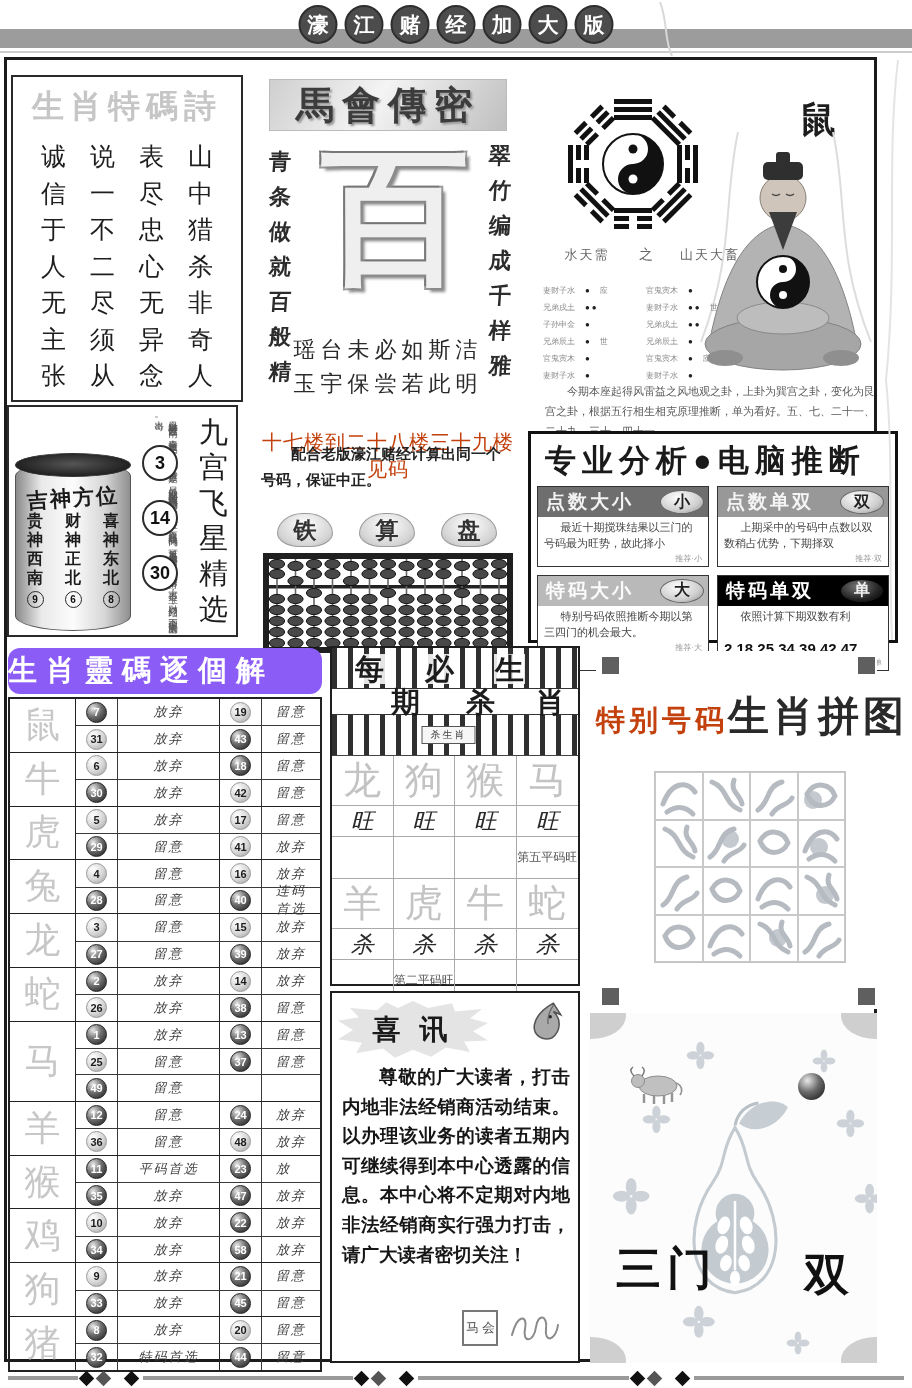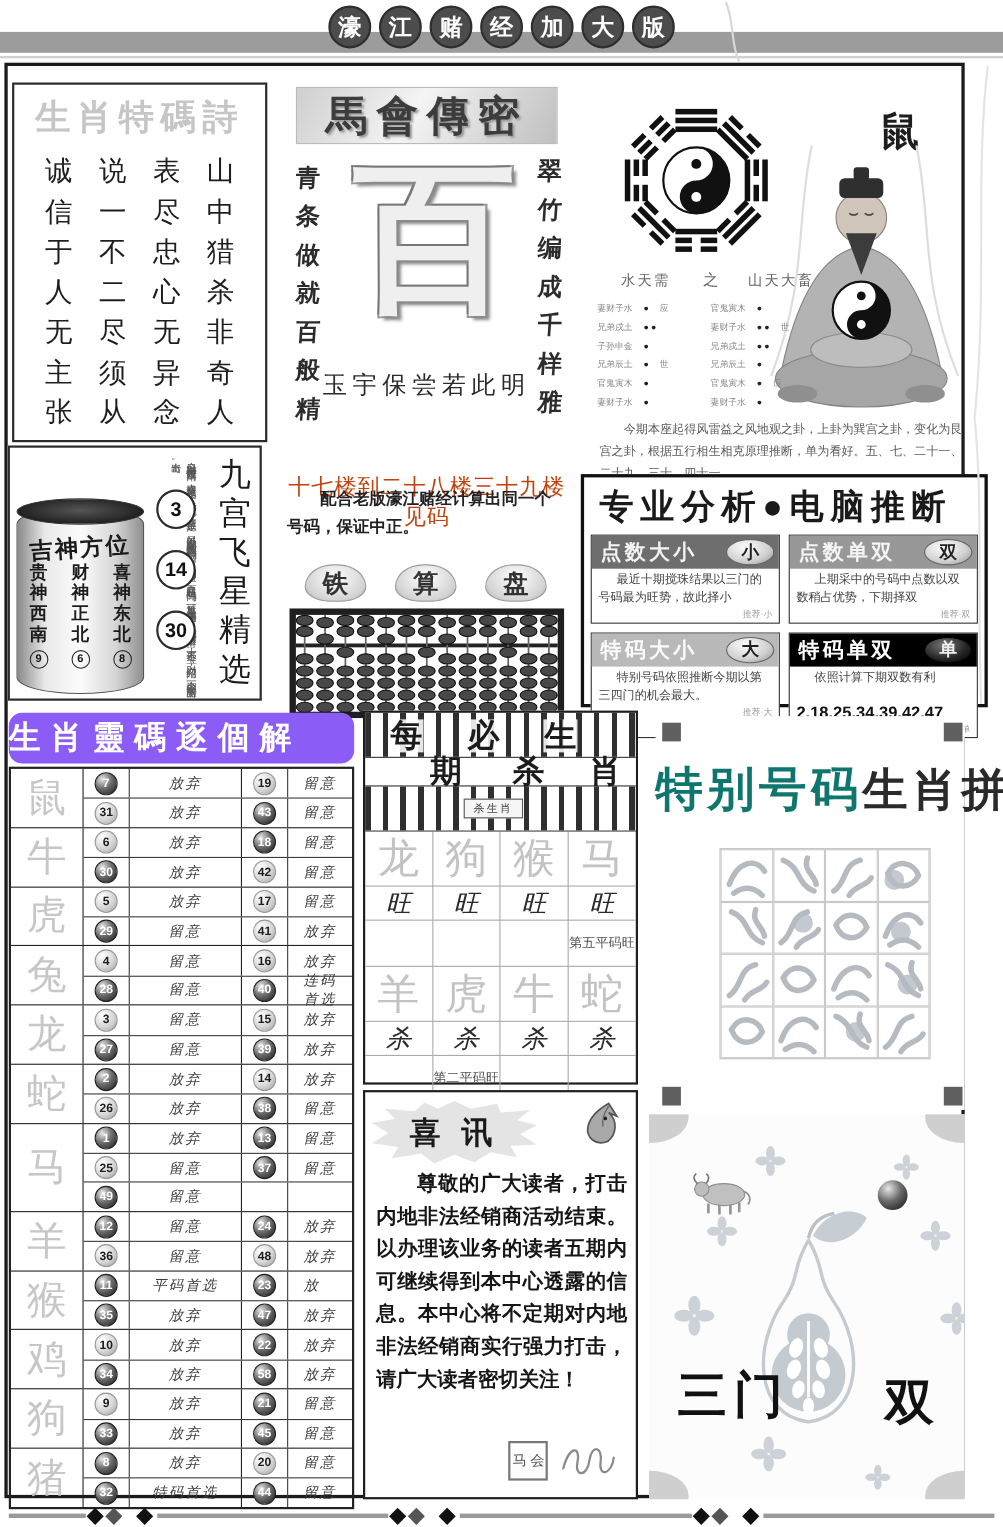--- a/index.html
+++ b/index.html
@@ -45,21 +45,21 @@
   .mahui-note{position:absolute;left:6px;top:366px;width:254px;font-size:15px;color:#222;line-height:1.75;
     text-indent:2em;font-family:var(--serif);font-weight:600}
   .ingots{position:absolute;left:22px;top:438px;display:flex;gap:26px}
   .ingot{width:56px;height:34px;background:radial-gradient(ellipse at 50% 35%,#fff,#d4d4d4 70%,#aaa);
     border:1px solid #9a9a9a;border-radius:46% 46% 40% 40%/60% 60% 40% 40%;
     display:flex;align-items:center;justify-content:center;font-size:23px;font-weight:bold;color:#333;font-family:var(--serif)}
 
   
   .zodiac-year{left:793px;top:36px;font-size:36px;font-weight:bold;color:#1d1d1d;font-family:var(--serif)}
   .hexagrams{left:536px;top:186px;width:216px}
-  .hex-heads{display:flex;align-items:center;font-size:13px;color:#666;font-family:var(--serif);margin-bottom:10px}
+  .hex-heads{display:flex;align-items:center;font-size:13px;color:#666;font-family:var(--serif);margin-bottom:20px}
   .hex-heads .h1{width:88px;text-align:center;letter-spacing:2px}
   .hex-heads .hm{width:30px;text-align:center;font-size:14px}
   .hex-heads .h2{flex:1;text-align:center;letter-spacing:2px}
   .hex-body{display:flex}
   .hex-col{width:103px;display:flex;flex-direction:column;gap:4px}
   .hex-row{display:flex;align-items:center;height:13px}
   .hex-label{font-size:8px;color:#8a8a8a;width:42px;white-space:nowrap;font-family:var(--serif)}
   .hex-dots{font-size:8px;color:#222;letter-spacing:2px}
   .hex-marker{font-size:8px;color:#888;margin-left:8px}
   .bagua-analysis{left:538px;top:322px;width:332px;font-size:11px;color:#5a5a5a;line-height:1.8;
@@ -154,21 +154,21 @@
     line-height:1.6;text-align:justify;text-indent:2em;font-family:var(--serif)}
   .sign-row{position:absolute;right:14px;bottom:14px;display:flex;align-items:center;gap:10px}
   .seal{width:36px;height:36px;border:2px solid #777;display:grid;grid-template-columns:1fr 1fr;
     align-items:center;justify-items:center;background:#fdfdfd}
   .seal span{font-size:13px;color:#555;font-family:var(--serif);transform:rotate(-3deg)}
 
   
   .puzzle{left:589px;top:591px;width:281px;height:358px;background:#fff}
   .corner-sq{position:absolute;width:17px;height:17px;background:#5f5f5f}
   .puz-title{position:absolute;left:0;top:38px;width:100%;text-align:center;font-family:var(--serif);font-weight:bold;white-space:nowrap}
-  .puz-title .lt{font-size:43px;color:#0f766e;letter-spacing:4px}
+  .puz-title .lt{font-size:29px;color:#c2410c;letter-spacing:4px}
   .puz-title .dk{font-size:41px;color:#2a2a2a;letter-spacing:4px}
   .puz-grid{position:absolute;left:58px;top:120px;width:192px;height:192px;display:grid;
     grid-template-columns:repeat(4,1fr);grid-template-rows:repeat(4,1fr);border:1px solid #c2c2c2}
   .puz-cell{border:0.5px solid #c9c9c9;display:flex;align-items:center;justify-content:center;overflow:hidden}
 
   
   .corner-panel{left:583px;top:953px;width:287px;height:350px;background:#fcfcfc;overflow:hidden}
   .blob{position:absolute;width:70px;height:46px;background:#cfcfcf;border-radius:50%}
   .door-text{position:absolute;left:26px;top:226px;font-size:45px;font-weight:bold;color:#111;
     letter-spacing:6px;font-family:var(--serif)}
@@ -264,20 +264,21 @@
       <div class="abs vcol" style="right:10px;top:66px" id="mahuiRight">
           <span>翠</span>
           <span>竹</span>
           <span>编</span>
           <span>成</span>
           <span>千</span>
           <span>样</span>
           <span>雅</span>
         </div>
       <div class="mahui-poem" id="mahuiPoem">
+          <div>瑶台未必如斯洁</div>
           <div>玉宇保尝若此明</div>
         </div>
       <div class="floor-line">十七楼到二十八楼三十九楼见码</div>
       <div class="mahui-note">配合老版濠江赌经计算出同一个号码，保证中正。</div>
       <div class="ingots" id="ingots">
           <div class="ingot">铁</div>
           <div class="ingot">算</div>
           <div class="ingot">盘</div>
         </div>
       <svg class="abs" id="abacusSvg" style="left:8px;top:478px" width="250" height="100" viewBox="0 0 250 100">

